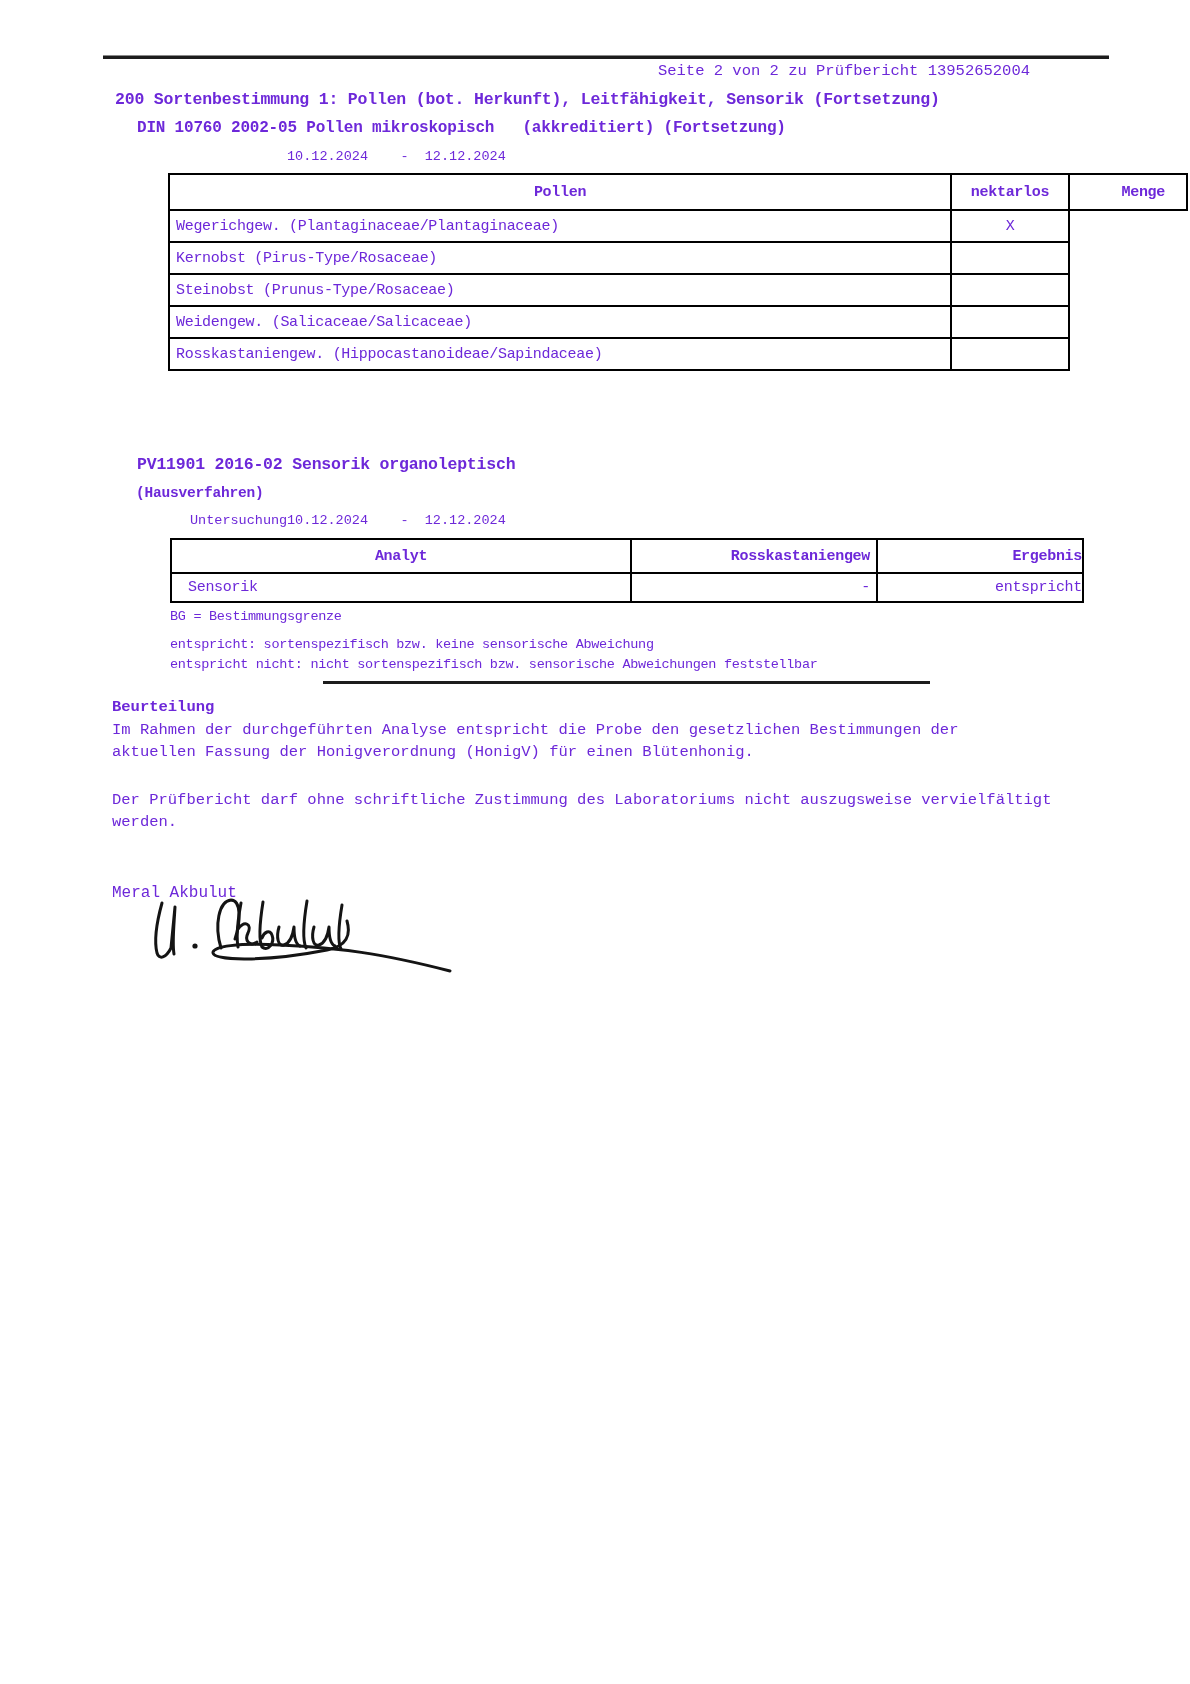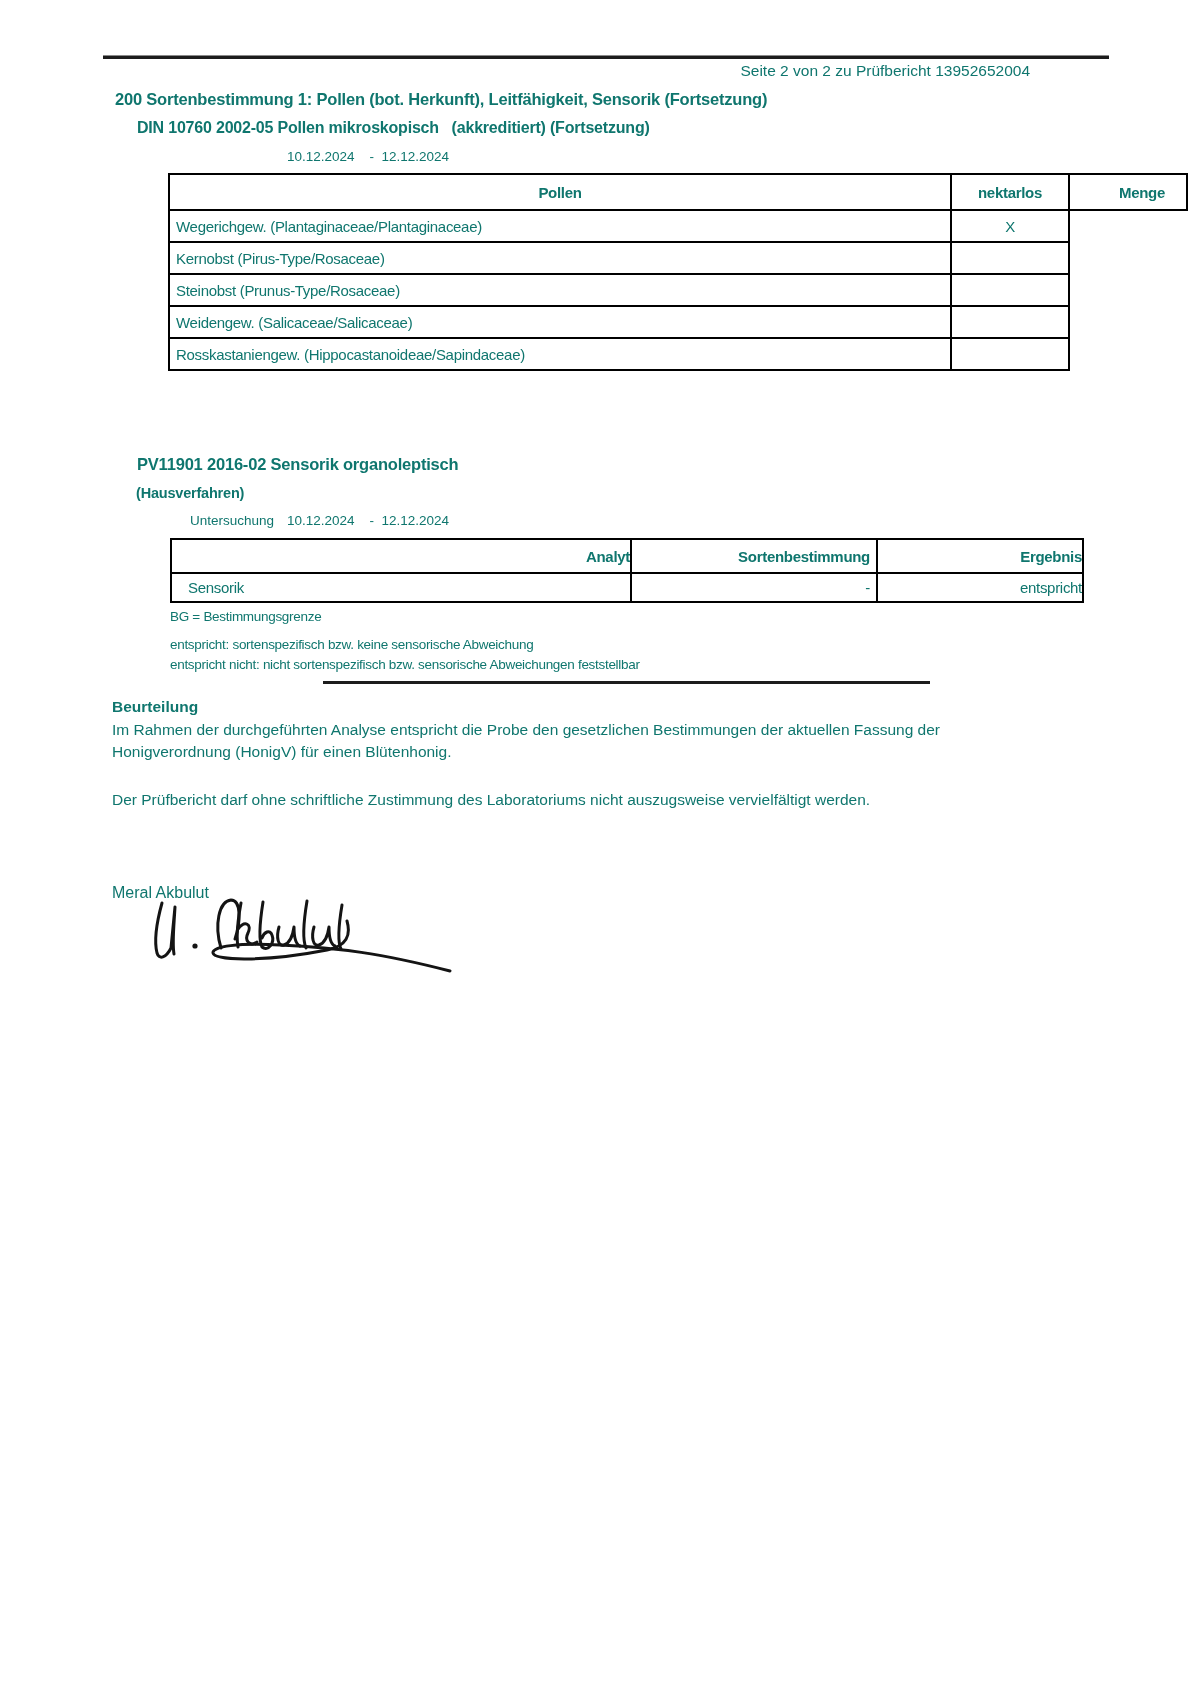--- a/index.html
+++ b/index.html
@@ -1,19 +1,19 @@
 <!DOCTYPE html>
 <html><head>
 <meta charset="utf-8">
 <style>
   * { margin:0; padding:0; box-sizing:border-box; }
   html,body { background:#e8e8e8; }
   .page {
     position:relative; width:1190px; height:1684px; background:#ffffff;
-    font-family:Liberation Sans, sans-serif; color:#0f766e;
+    font-family:Liberation Mono, monospace; color:#6d28d9;
     overflow:hidden;
   }
   .abs { position:absolute; }
   .pre { white-space:pre; }
 
   .top-rule { left:103px; top:56px; width:1006px; height:3px; background:#1c1c1c; box-shadow:0 -1px 0 #8a8a8a; }
   .hdr-right { left:103px; top:62px; width:927px; text-align:right; font-size:15.5px; }
 
   .h1 { left:115px; top:90px; font-size:16.5px; font-weight:bold; letter-spacing:-0.2px; }
   .h2 { left:137px; top:119px; font-size:16px; font-weight:bold; letter-spacing:-0.2px; }
@@ -35,21 +35,21 @@
   .s2-h1 { left:137px; top:455px; font-size:16.5px; font-weight:bold; letter-spacing:-0.2px; }
   .s2-h2 { left:136px; top:485px; font-size:14.5px; font-weight:bold; letter-spacing:-0.2px; }
   .s2-exam { left:190px; top:513px; font-size:13.5px; }
   .dates2 { left:287px; top:513px; font-size:13.5px; }
 
   .t2 { left:170px; top:538px; }
   .t2 th, .t2 td { border:2px solid #000; font-size:15px; letter-spacing:-0.3px; }
   .t2 th { height:34px; font-weight:bold; }
   .t2 td { height:29px; }
   .t2 .c-analyt { width:460px; }
-  .t2 th.c-analyt { text-align:right; }
+  .t2 th.c-analyt { text-align:center; }
   .t2 td.c-analyt { text-align:left; padding-left:16px; }
   .t2 .c-bg  { width:246px; text-align:right; padding-right:6px; }
   .t2 .c-erg { width:206px; text-align:right; padding-right:0; }
 
   .fn { left:170px; font-size:13.5px; letter-spacing:-0.3px; }
   .fn1 { top:609px; } .fn2 { top:637px; } .fn3 { top:657px; }
 
   .mid-rule { left:323px; top:681px; width:607px; height:3px; background:#1c1c1c; }
 
   .assess-title { left:112px; top:698px; font-size:15.5px; font-weight:bold; }
@@ -110,21 +110,21 @@
 
   <div class="abs s2-h1 pre">PV11901 2016-02 Sensorik organoleptisch</div>
   <div class="abs s2-h2 pre">(Hausverfahren)</div>
   <div class="abs s2-exam">Untersuchung</div>
   <div class="abs dates2 pre">10.12.2024    -  12.12.2024</div>
 
   <table class="abs t2">
     <tbody>
         <tr>
       <th class="c-analyt">Analyt</th>
-      <th class="c-bg">Sortenbestimmung</th>
+      <th class="c-bg">Rosskastaniengew</th>
       <th class="c-erg">Ergebnis</th>
     </tr>
     <tr>
       <td class="c-analyt">Sensorik</td>
       <td class="c-bg">-</td>
       <td class="c-erg">entspricht</td>
     </tr>
   </tbody>
     </table>
 

